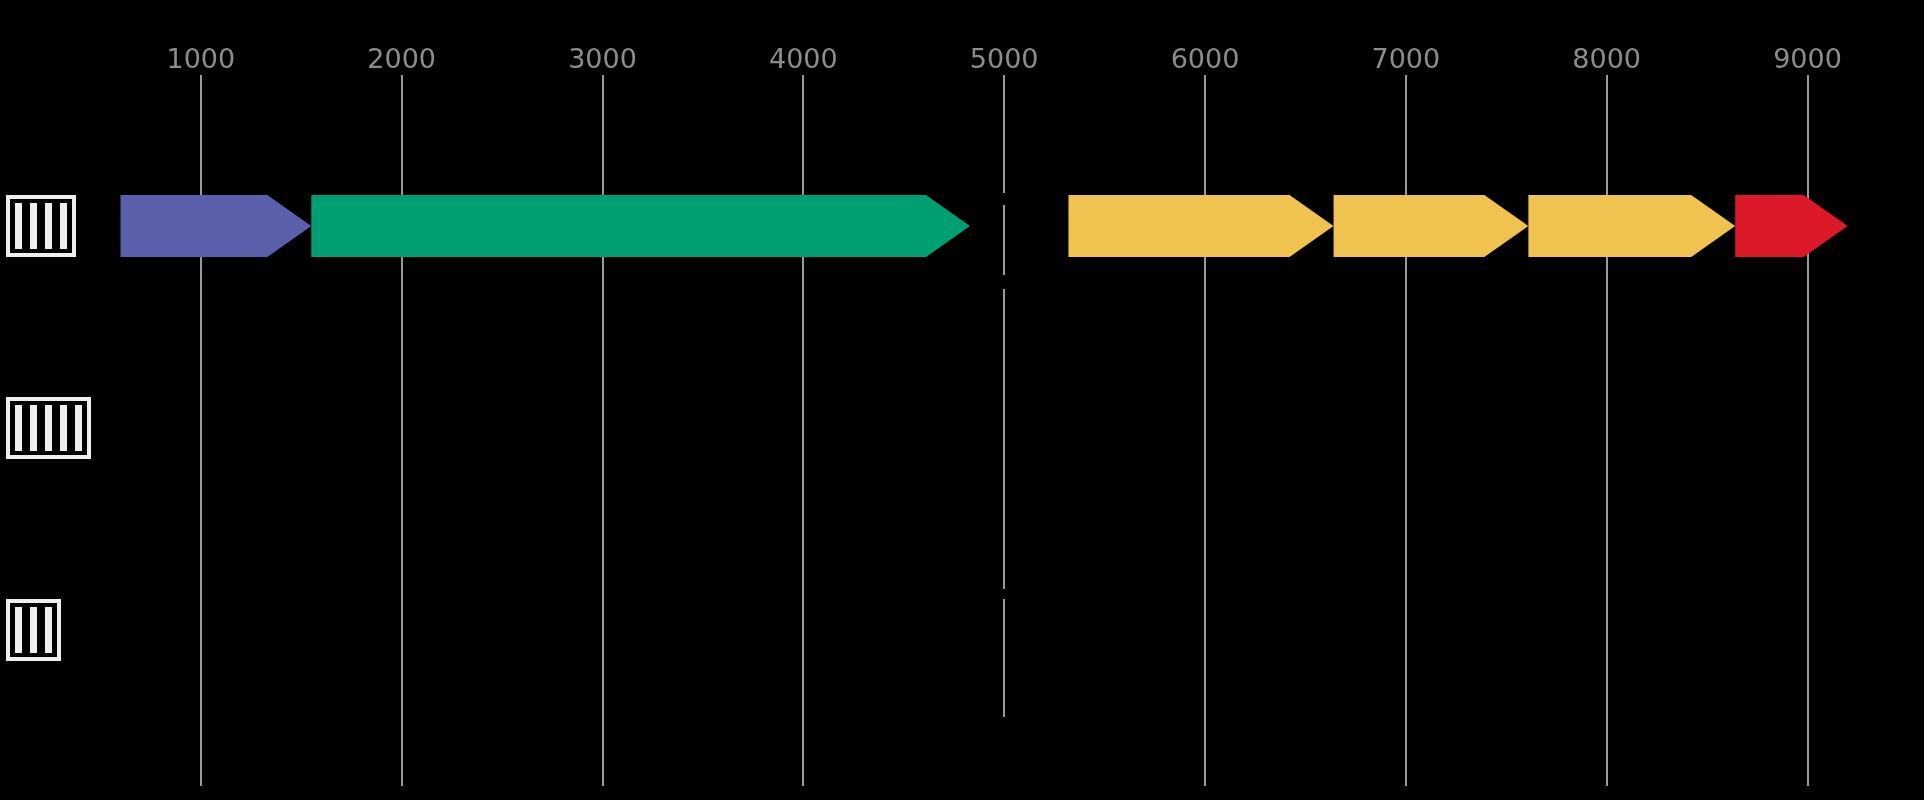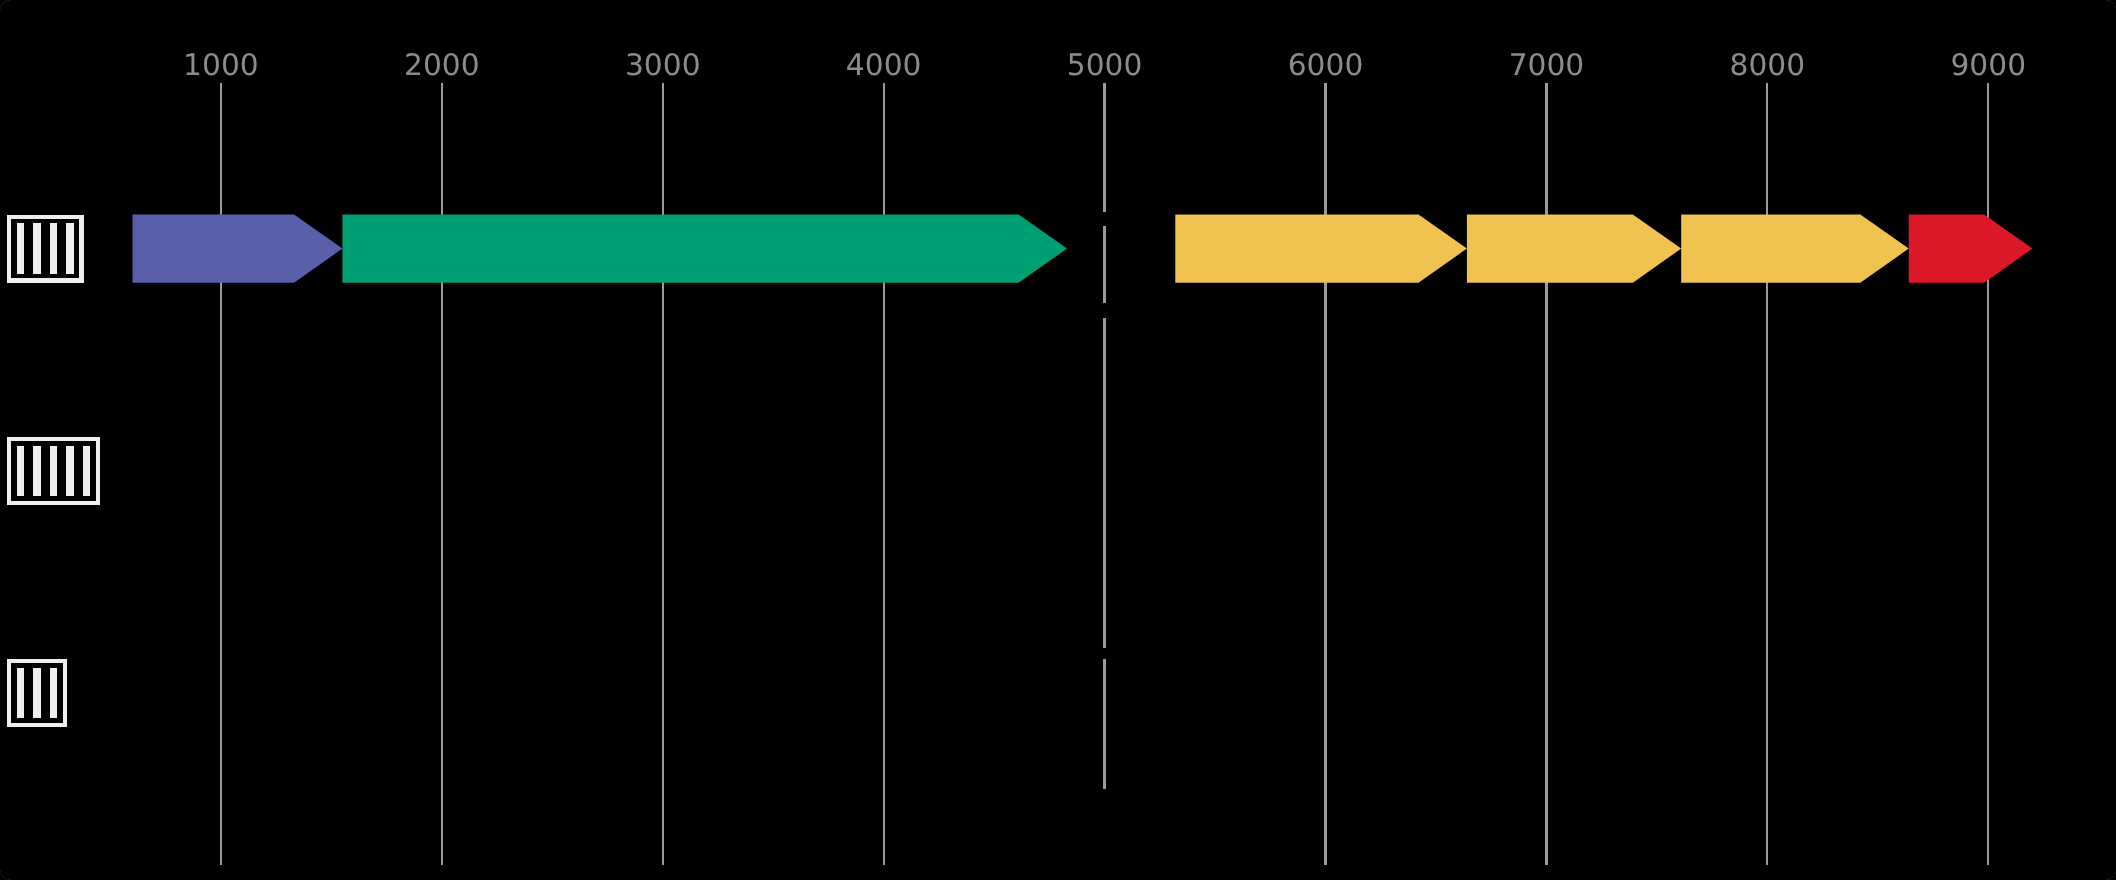--- a/index.html
+++ b/index.html
@@ -10,21 +10,20 @@
   }
   body {
     font-family: "DejaVu Sans", "Liberation Sans", sans-serif;
   }
   #stage {
     position: relative;
     width: 1924px;
     height: 800px;
     background: #737373;
     overflow: hidden;
-    border-radius: 10px;
   }
   #plot-svg {
     position: absolute;
     left: 0;
     top: 0;
     width: 1924px;
     height: 800px;
     display: block;
   }
   .tick-label {

